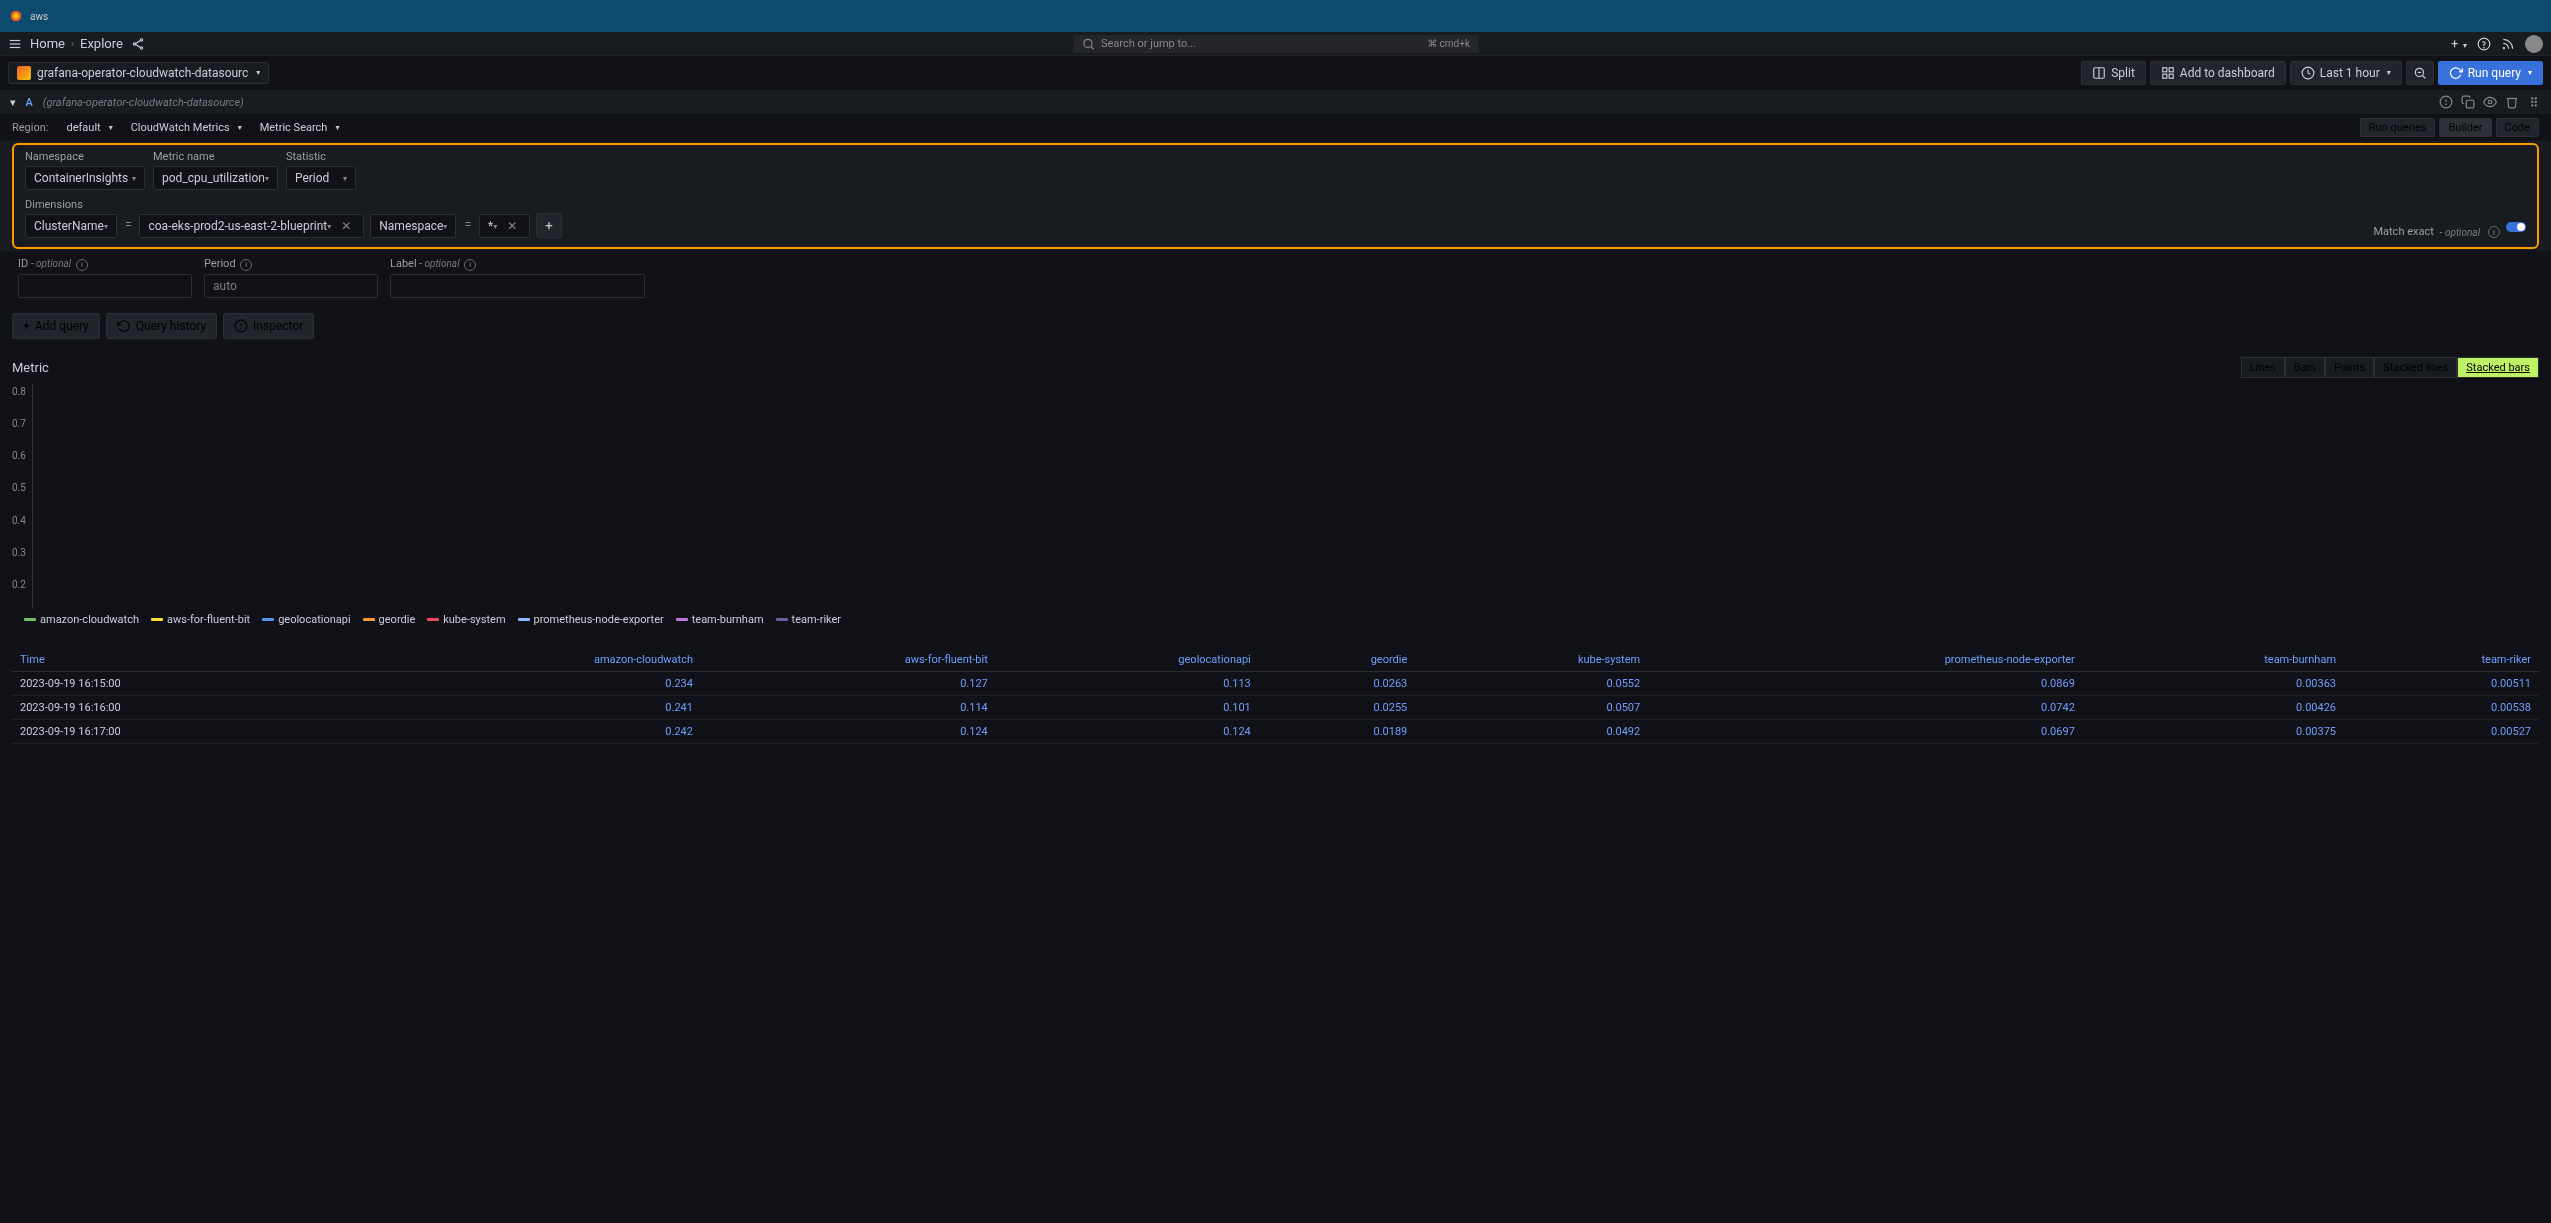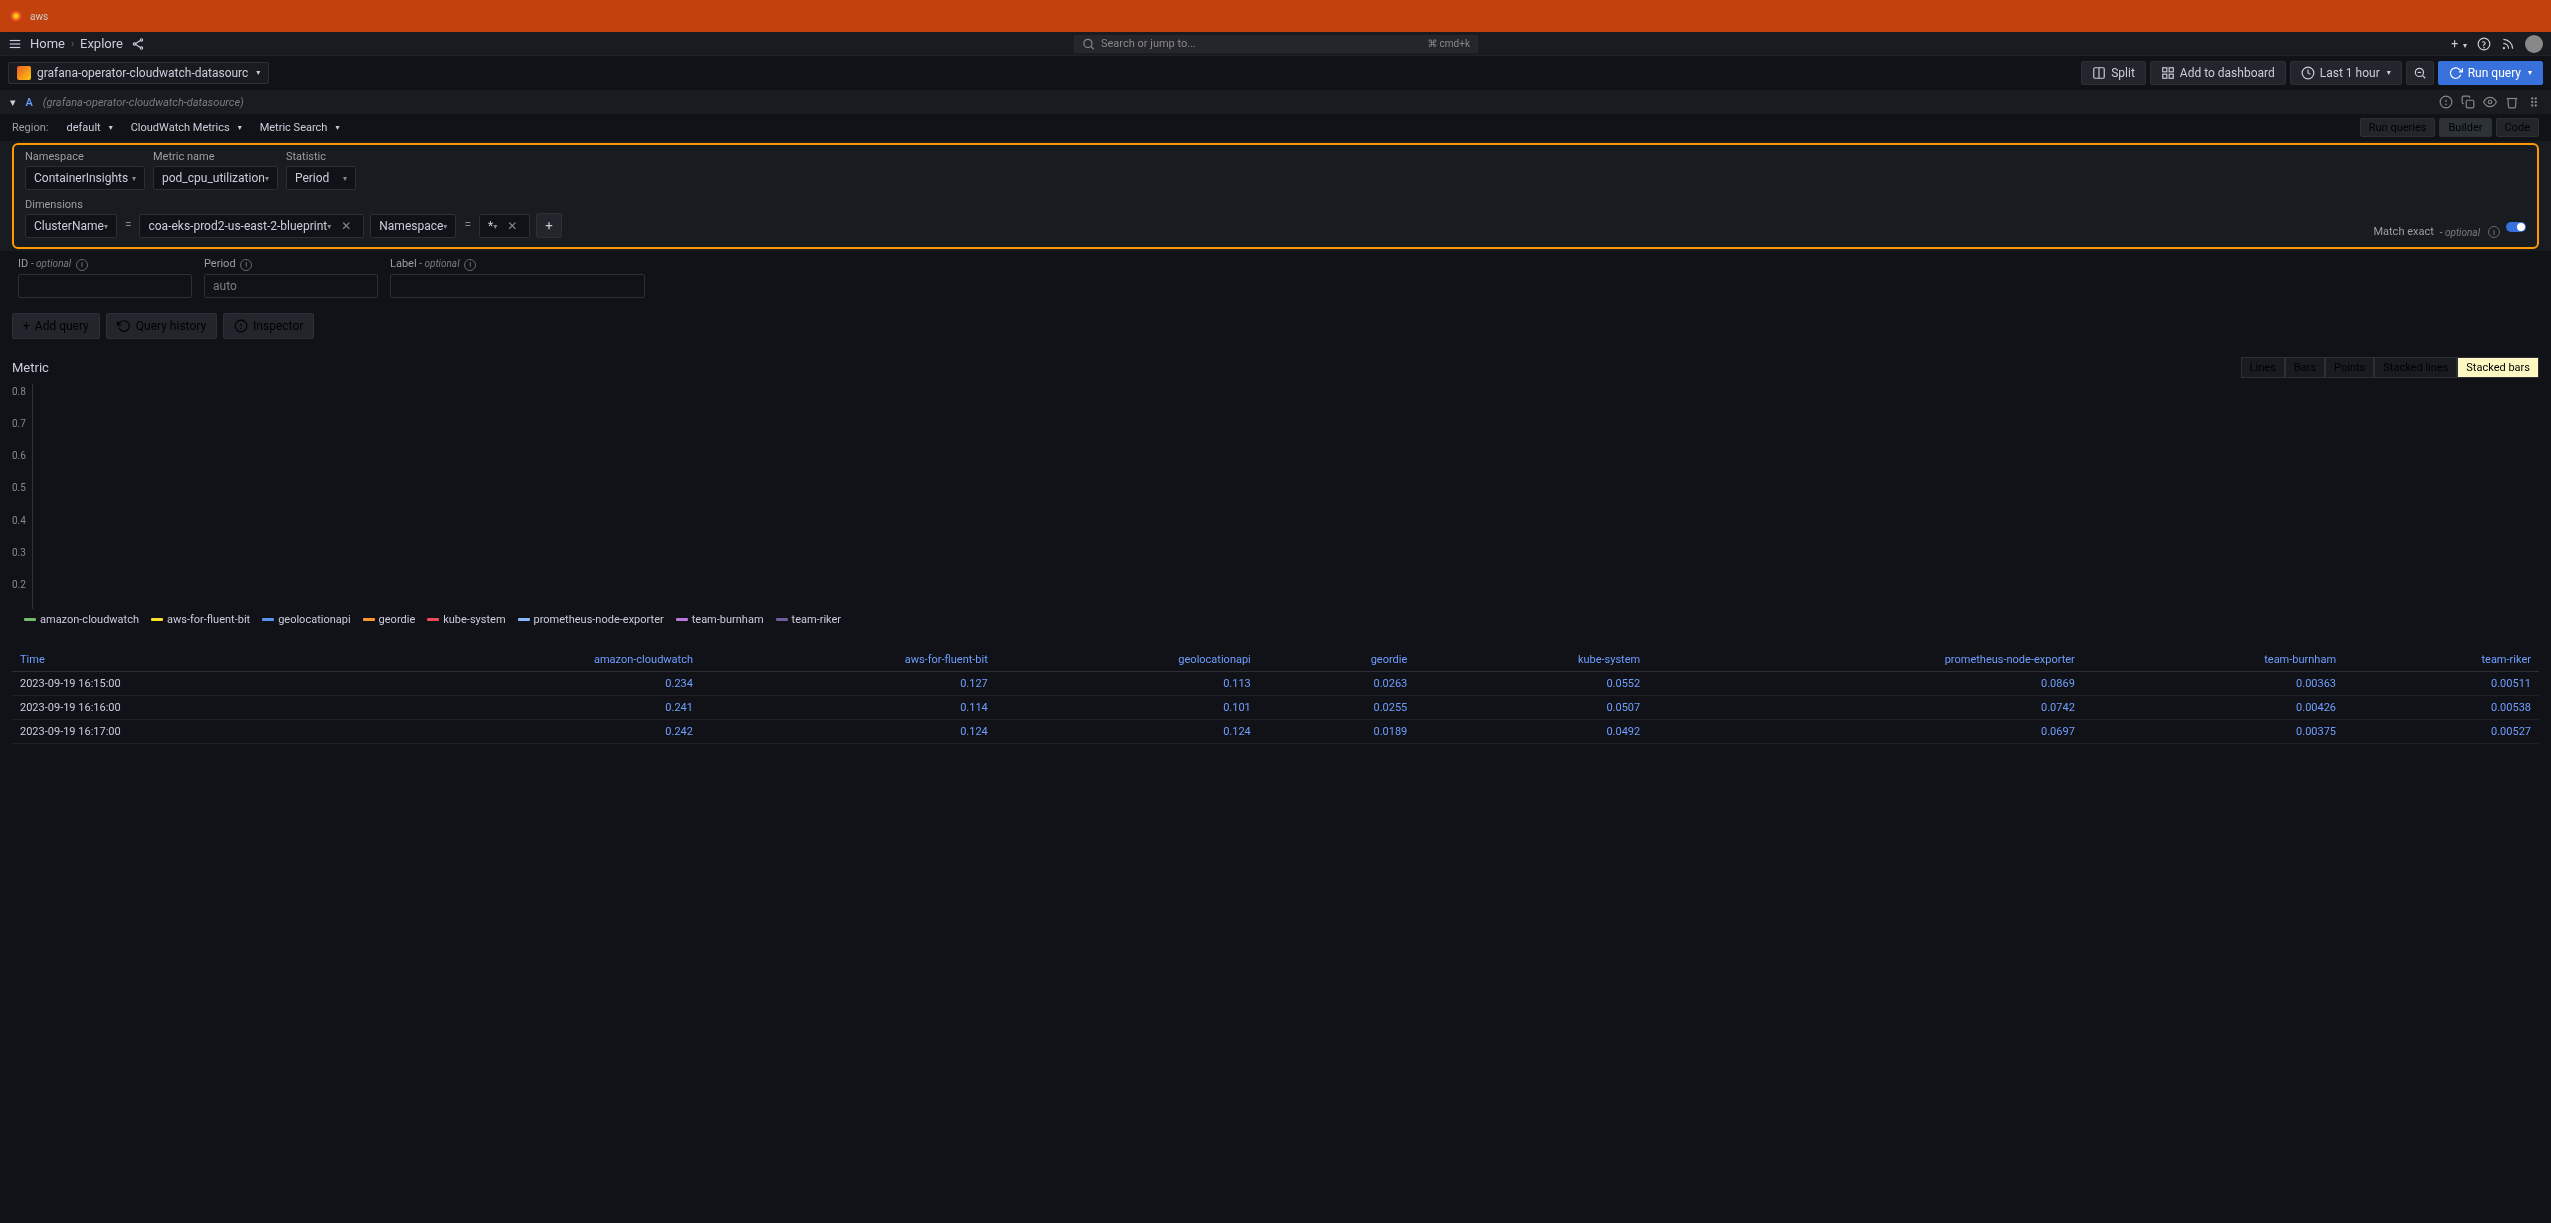--- a/index.html
+++ b/index.html
@@ -1,17 +1,17 @@
 <!DOCTYPE html>
 <html><head>
 <meta charset="utf-8">
 <style>
 * { margin:0; padding:0; box-sizing:border-box; font-family:-apple-system,BlinkMacSystemFont,"Segoe UI",Roboto,sans-serif; }
 body { background:#111217; color:#ccccdc; font-size:12px; overflow-x:hidden; }
-.topbar { height:25px; background:#c2410c; display:flex; align-items:center; padding:16px 8px; }
+.topbar { height:25px; background:#0c4a6e; display:flex; align-items:center; padding:16px 8px; }
 .topbar .logo { width:16px; height:16px; }
 .aws-badge { color:#ccc; font-size:10px; margin-left:6px; }
 .navbar { height:24px; background:#181b1f; display:flex; align-items:center; padding:0 8px; gap:8px; border-bottom:1px solid #222; }
 .navbar .menu-icon { cursor:pointer; }
 .breadcrumb { display:flex; align-items:center; gap:6px; font-size:13px; }
 .breadcrumb .sep { color:#666; font-size:10px; }
 .search-box { position:absolute; left:50%; transform:translateX(-50%); width:405px; height:18px; background:#25262c; border-radius:2px; display:flex; align-items:center; padding:0 8px; color:#888; font-size:11px; }
 .search-box .kbd { margin-left:auto; display:flex; align-items:center; gap:2px; font-size:10px; }
 .nav-right { margin-left:auto; display:flex; gap:10px; align-items:center; }
 .nav-icon { width:16px; height:16px; color:#ccc; cursor:pointer; }
@@ -61,21 +61,21 @@
 .text-input.auto { color:#7b7b87; }
 
 .action-row { display:flex; gap:6px; padding:8px 12px; background:#111217; }
 .action-btn { display:flex; align-items:center; gap:5px; background:#22252b; border:1px solid #2d2f34; border-radius:2px; padding:5px 10px; font-size:12px; cursor:pointer; }
 
 .graph-section { padding:10px 12px; background:#111217; }
 .graph-header { display:flex; align-items:center; margin-bottom:6px; }
 .graph-title { font-size:13px; }
 .graph-tabs { margin-left:auto; display:flex; }
 .graph-tab { padding:3px 8px; font-size:11px; background:#181b1f; border:1px solid #2d2f34; cursor:pointer; }
-.graph-tab.active { background:#fef9c3; }
+.graph-tab.active { background:#bef264;text-decoration:underline; }
 
 .chart { position:relative; height:225px; display:flex; }
 .y-axis { display:flex; flex-direction:column; justify-content:space-between; font-size:10px; color:#888; padding:2px 6px 18px 0; }
 .plot { flex:1; position:relative; border-left:1px solid #333; }
 .bars-container { position:absolute; left:0; right:0; bottom:18px; top:2px; display:flex; align-items:flex-end; gap:2px; padding:0 4px; }
 .stack { flex:1; display:flex; flex-direction:column; justify-content:flex-end; max-width:12px; }
 .seg { width:100%; }
 .x-axis { position:absolute; left:0; right:0; bottom:0; height:14px; display:flex; justify-content:space-between; font-size:10px; color:#888; padding:0 10px; }
 
 .legend { display:flex; flex-wrap:wrap; gap:12px; padding:4px 12px; font-size:11px; }

